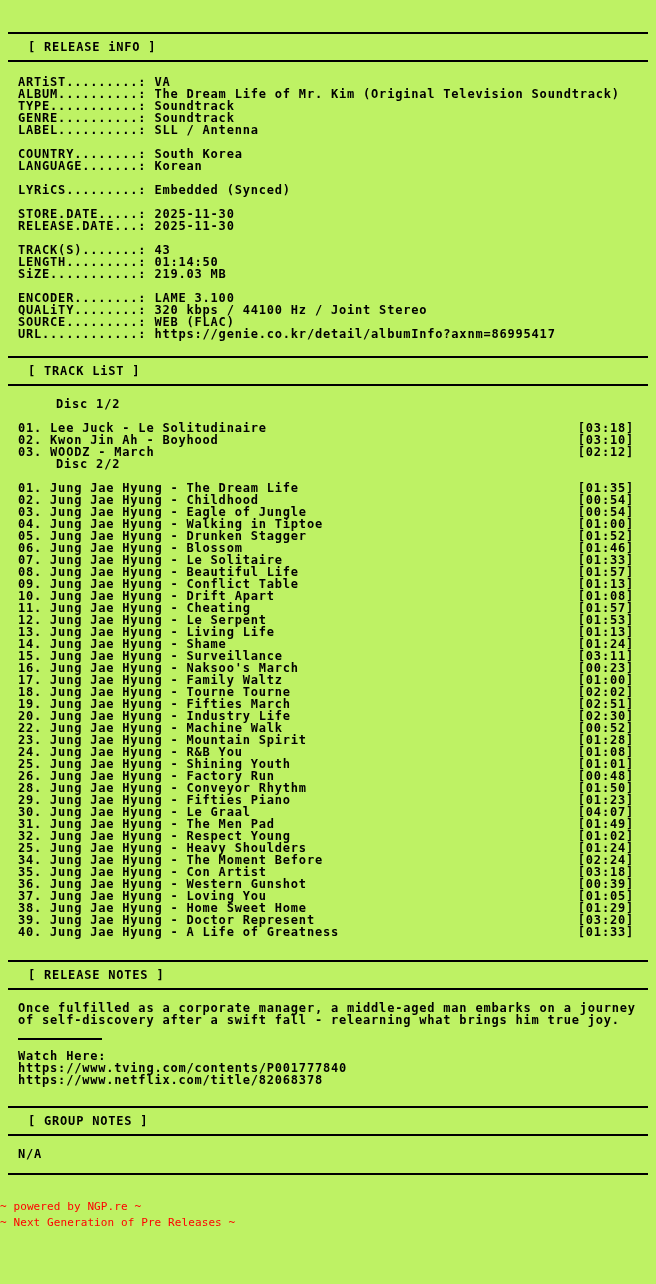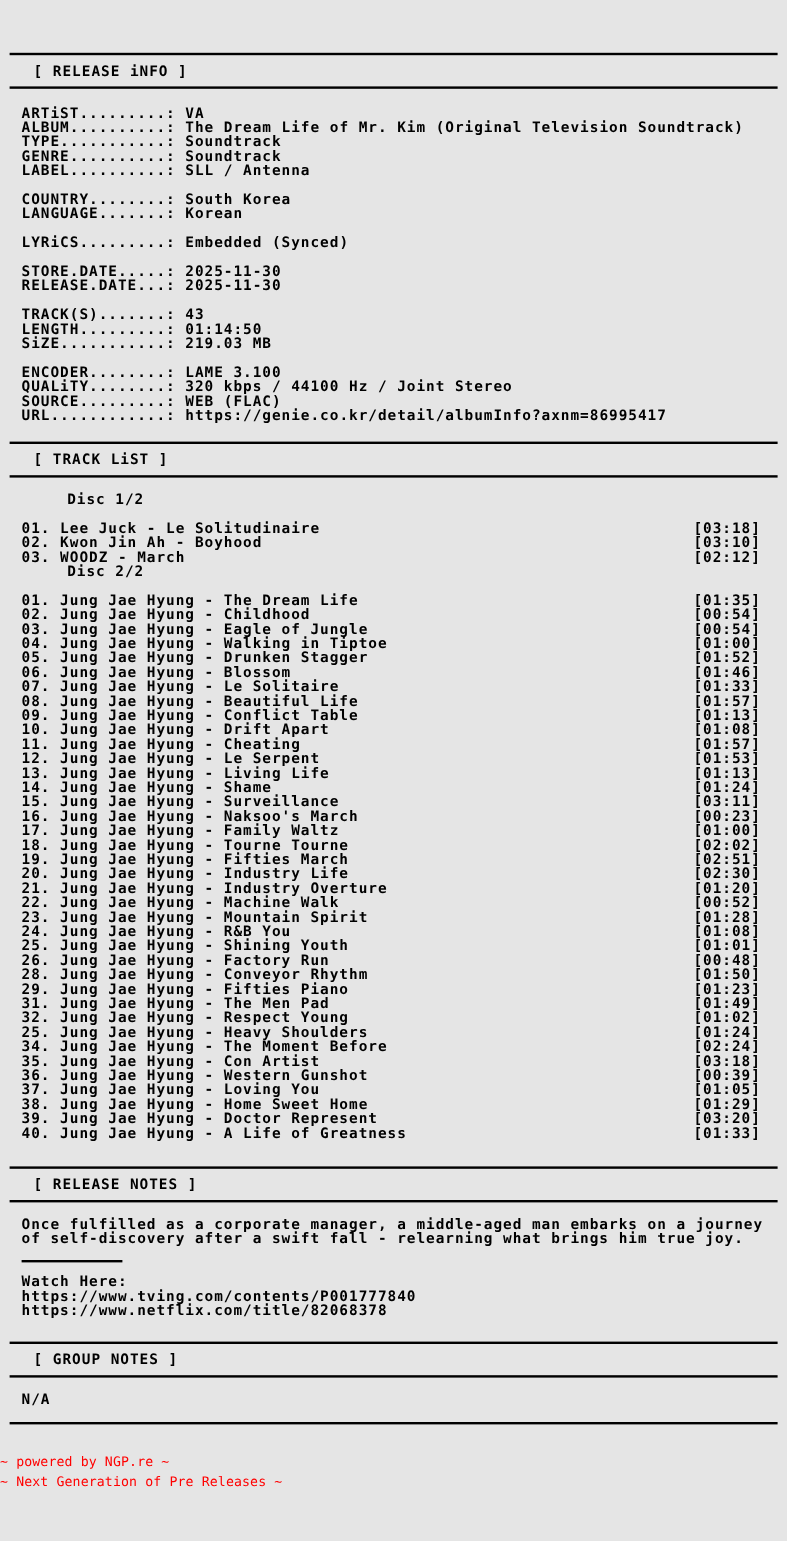--- a/index.html
+++ b/index.html
@@ -1,21 +1,21 @@
 <!DOCTYPE html>
 <html><head>
 <meta charset="utf-8">
 <style>
   html,body{margin:0;padding:0;background:#ffffff;}
   .page{
     position:relative;
-    width:656px;min-height:1284px;background:#e5e5e5;color:#000000;
+    width:656px;min-height:1284px;background:#bef264;color:#000000;
     font-family:"DejaVu Sans Mono","Liberation Mono",monospace;
     font-weight:bold;font-size:12px;line-height:12px;letter-spacing:0.8px;
-    padding-top:44px;box-sizing:border-box;overflow:hidden;
+    padding-top:32px;box-sizing:border-box;overflow:hidden;
   }
   .rule{border:none;border-top:2px solid #000;margin:0 8px;height:0;}
   .sec-head{padding:7px 0 7px 28px;white-space:pre;}
   .ri-body{padding:14px 22px 16px 18px;}
   .group + .group{margin-top:12px;}
   .line{white-space:pre;}
   .tl-body{padding:12px 22px 22px 18px;}
   .disc-block + .disc-block{}
   .disc-title{margin-left:38px;margin-bottom:12px;white-space:pre;}
   .track-row{display:flex;justify-content:space-between;}
@@ -167,24 +167,20 @@
         </div>
         <div class="track-row">
           <span class="track-title">19. Jung Jae Hyung - Fifties March</span>
           <span class="track-duration">[02:51]</span>
         </div>
         <div class="track-row">
           <span class="track-title">20. Jung Jae Hyung - Industry Life</span>
           <span class="track-duration">[02:30]</span>
         </div>
         <div class="track-row">
-          <span class="track-title">21. Jung Jae Hyung - Industry Overture</span>
-          <span class="track-duration">[01:20]</span>
-        </div>
-        <div class="track-row">
           <span class="track-title">22. Jung Jae Hyung - Machine Walk</span>
           <span class="track-duration">[00:52]</span>
         </div>
         <div class="track-row">
           <span class="track-title">23. Jung Jae Hyung - Mountain Spirit</span>
           <span class="track-duration">[01:28]</span>
         </div>
         <div class="track-row">
           <span class="track-title">24. Jung Jae Hyung - R&amp;B You</span>
           <span class="track-duration">[01:08]</span>
@@ -197,20 +193,24 @@
           <span class="track-title">26. Jung Jae Hyung - Factory Run</span>
           <span class="track-duration">[00:48]</span>
         </div>
         <div class="track-row">
           <span class="track-title">28. Jung Jae Hyung - Conveyor Rhythm</span>
           <span class="track-duration">[01:50]</span>
         </div>
         <div class="track-row">
           <span class="track-title">29. Jung Jae Hyung - Fifties Piano</span>
           <span class="track-duration">[01:23]</span>
+        </div>
+        <div class="track-row">
+          <span class="track-title">30. Jung Jae Hyung - Le Graal</span>
+          <span class="track-duration">[04:07]</span>
         </div>
         <div class="track-row">
           <span class="track-title">31. Jung Jae Hyung - The Men Pad</span>
           <span class="track-duration">[01:49]</span>
         </div>
         <div class="track-row">
           <span class="track-title">32. Jung Jae Hyung - Respect Young</span>
           <span class="track-duration">[01:02]</span>
         </div>
         <div class="track-row">

